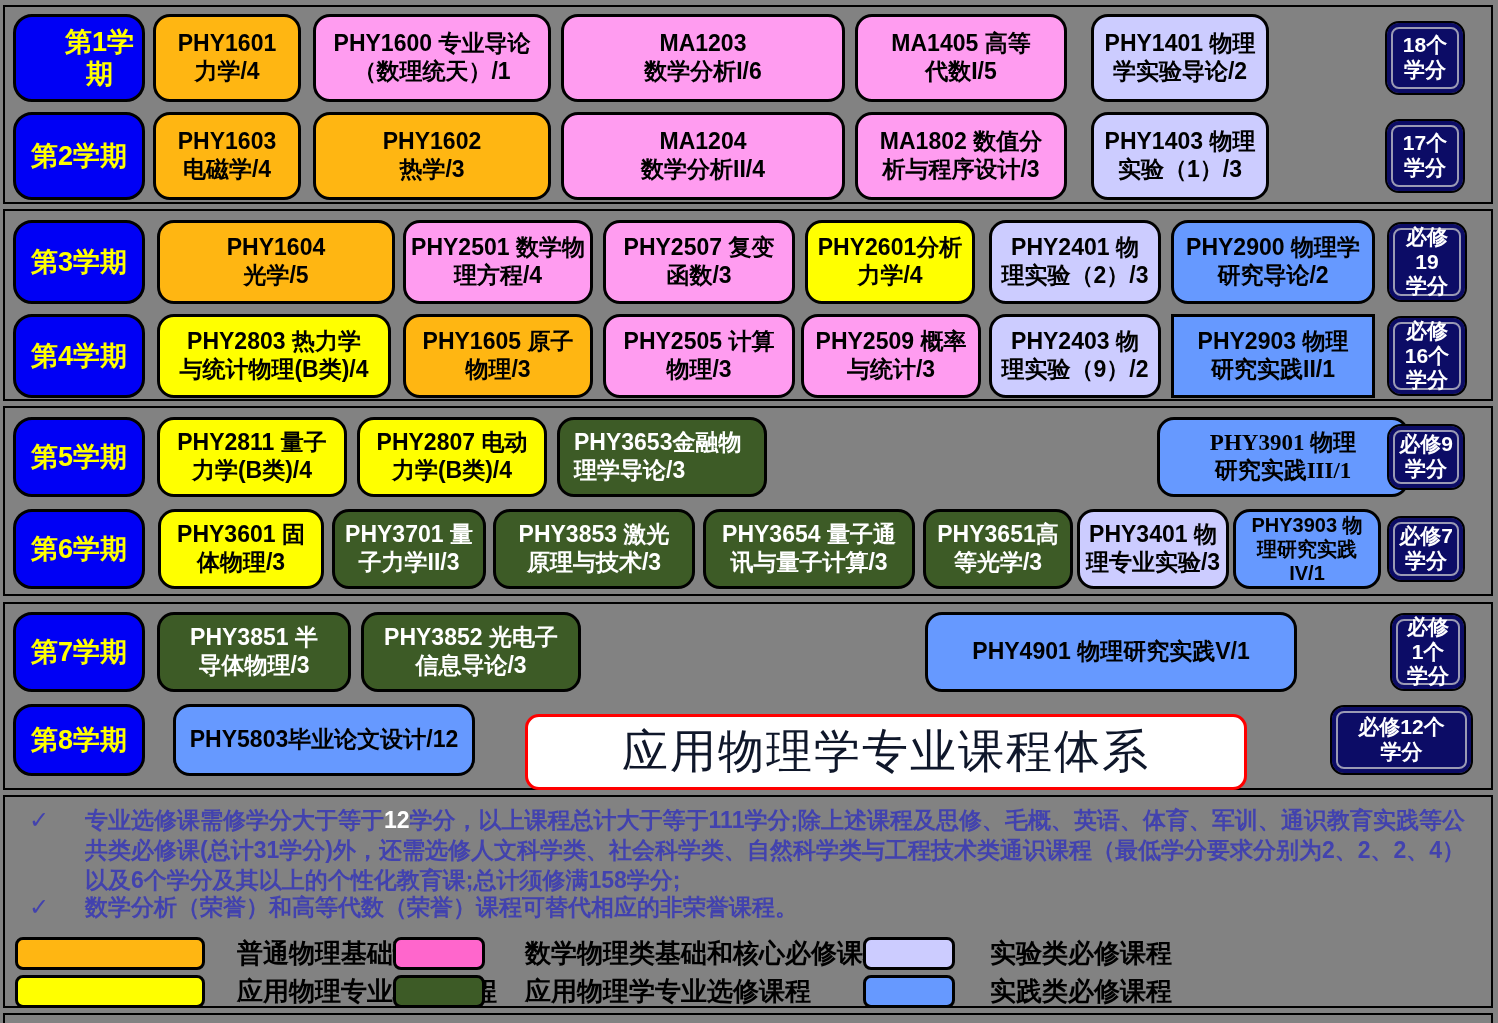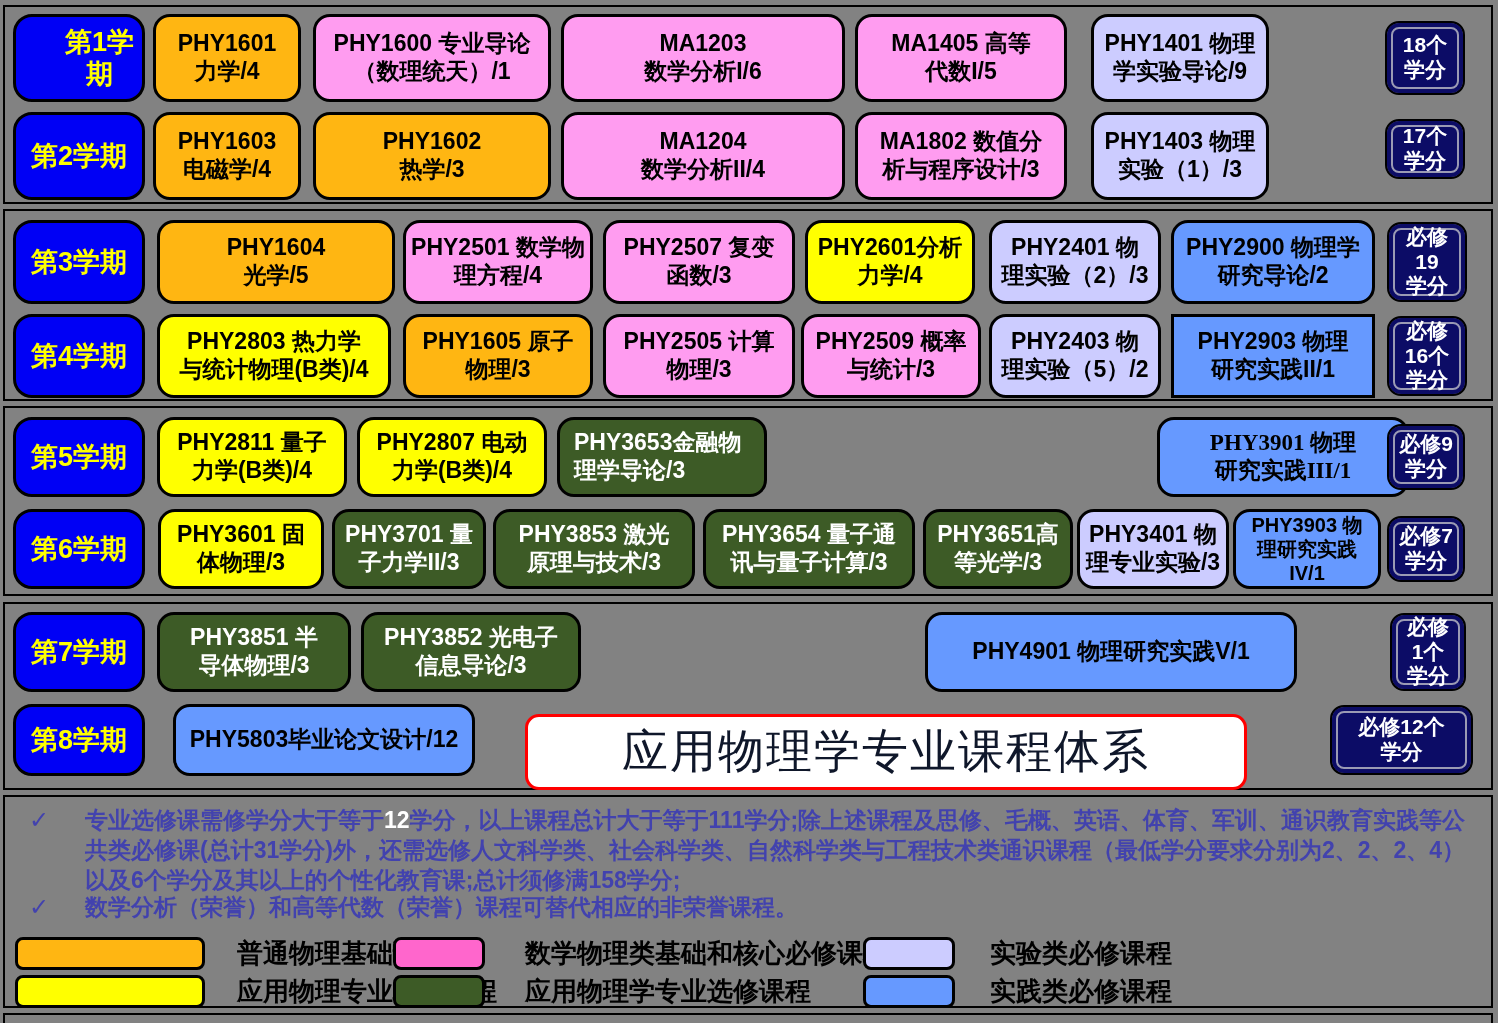--- a/index.html
+++ b/index.html
@@ -72,37 +72,37 @@
           <div class="box sem" style="left: 8px; width: 132px; padding-left: 45px;">第1学期</div>
           <div class="box orange" style="left: 148px; width: 148px;">PHY1601
 力学/4</div>
           <div class="box pink" style="left: 308px; width: 238px;">PHY1600 专业导论
 （数理统天）/1</div>
           <div class="box pink" style="left: 556px; width: 284px;">MA1203
 数学分析I/6</div>
           <div class="box pink" style="left: 850px; width: 212px;">MA1405 高等
 代数I/5</div>
           <div class="box lavender" style="left: 1086px; width: 178px;">PHY1401 物理
-学实验导论/9</div>
+学实验导论/2</div>
           <div class="badge" style="left: 1380px; width: 80px; height: 74px; top: 7px;">18个
 学分</div>
         </div>
         <div class="srow" style="top: 105px; height: 88px;">
           <div class="box sem" style="left: 8px; width: 132px;">第2学期</div>
           <div class="box orange" style="left: 148px; width: 148px;">PHY1603
 电磁学/4</div>
           <div class="box orange" style="left: 308px; width: 238px;">PHY1602
 热学/3</div>
           <div class="box pink" style="left: 556px; width: 284px;">MA1204
 数学分析II/4</div>
           <div class="box pink" style="left: 850px; width: 212px;">MA1802 数值分
 析与程序设计/3</div>
           <div class="box lavender" style="left: 1086px; width: 178px;">PHY1403 物理
 实验（1）/3</div>
-          <div class="badge" style="left: 1380px; width: 80px; height: 60px; top: 7px;">17个
+          <div class="badge" style="left: 1380px; width: 80px; height: 74px; top: 7px;">17个
 学分</div>
         </div>
       </div>
       <div class="section" style="top: 209px; height: 192px;">
         <div class="srow" style="top: 9px; height: 84px;">
           <div class="box sem" style="left: 8px; width: 132px;">第3学期</div>
           <div class="box orange" style="left: 152px; width: 238px;">PHY1604
 光学/5</div>
           <div class="box pink" style="left: 398px; width: 190px;">PHY2501 数学物
 理方程/4</div>
@@ -122,21 +122,21 @@
           <div class="box sem" style="left: 8px; width: 132px;">第4学期</div>
           <div class="box yellow" style="left: 152px; width: 234px;">PHY2803 热力学
 与统计物理(B类)/4</div>
           <div class="box orange" style="left: 398px; width: 190px;">PHY1605 原子
 物理/3</div>
           <div class="box pink" style="left: 598px; width: 192px;">PHY2505 计算
 物理/3</div>
           <div class="box pink" style="left: 796px; width: 180px;">PHY2509 概率
 与统计/3</div>
           <div class="box lavender" style="left: 984px; width: 172px;">PHY2403 物
-理实验（5）/2</div>
+理实验（9）/2</div>
           <div class="box blue square" style="left: 1166px; width: 204px;">PHY2903 物理
 研究实践II/1</div>
           <div class="badge" style="left: 1382px; width: 80px; height: 80px; top: 2px;">必修
 16个
 学分</div>
         </div>
       </div>
       <div class="section" style="top: 406px; height: 190px;">
         <div class="srow" style="top: 9px; height: 80px;">
           <div class="box sem" style="left: 8px; width: 132px;">第5学期</div>

